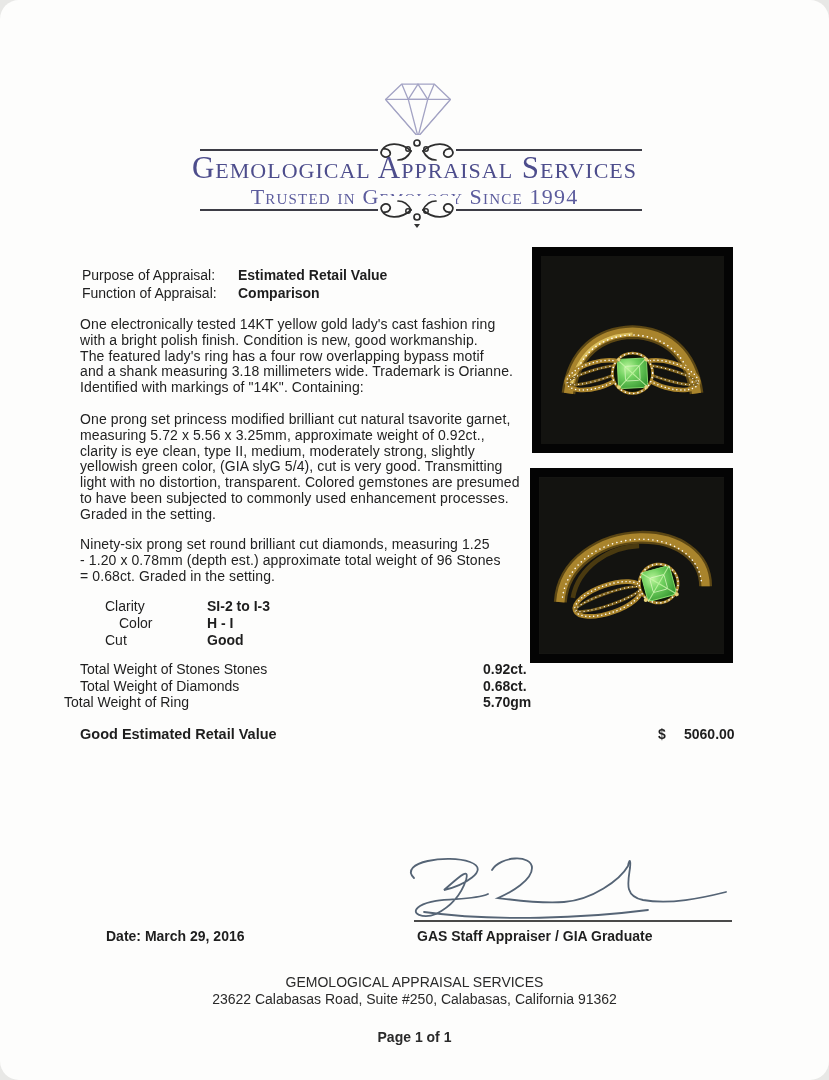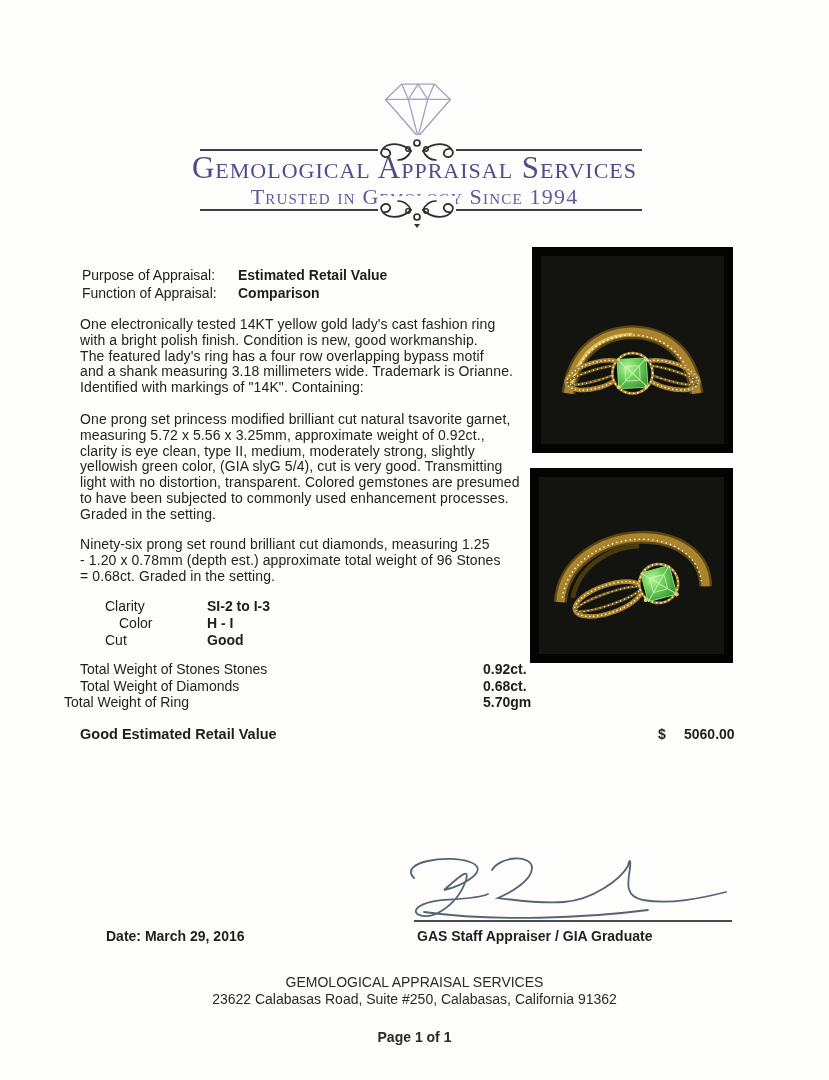--- a/index.html
+++ b/index.html
@@ -1,17 +1,17 @@
 <!DOCTYPE html>
 <html><head>
 <meta charset="utf-8">
 <style>
   html,body{margin:0;padding:0;background:#e8e8e6;}
   .page{position:relative;width:829px;height:1080px;margin:0 auto;background:#fdfdfc;
-        font-family:"Liberation Sans",sans-serif;color:#1e1e1e;overflow:hidden;}
+        font-family:"Liberation Sans",sans-serif;color:#1e1e1e;overflow:hidden;border-radius:19px;}
   .abs{position:absolute;}
   .t14{font-size:14px;line-height:16px;}
   .b{font-weight:bold;}
   .para{white-space:pre-line;font-size:14px;line-height:15.8px;letter-spacing:0.1px;color:#222;}
   .rule{border-top:2px solid #3d3d46;height:0;}
   .org-title{left:0;right:0;top:151px;text-align:center;
              font-family:"Liberation Serif",serif;font-variant:small-caps;
              font-size:31px;line-height:33px;letter-spacing:1px;color:#4d4d8c;}
   .org-tagline{left:0;right:0;top:184px;text-align:center;
                font-family:"Liberation Serif",serif;font-variant:small-caps;

